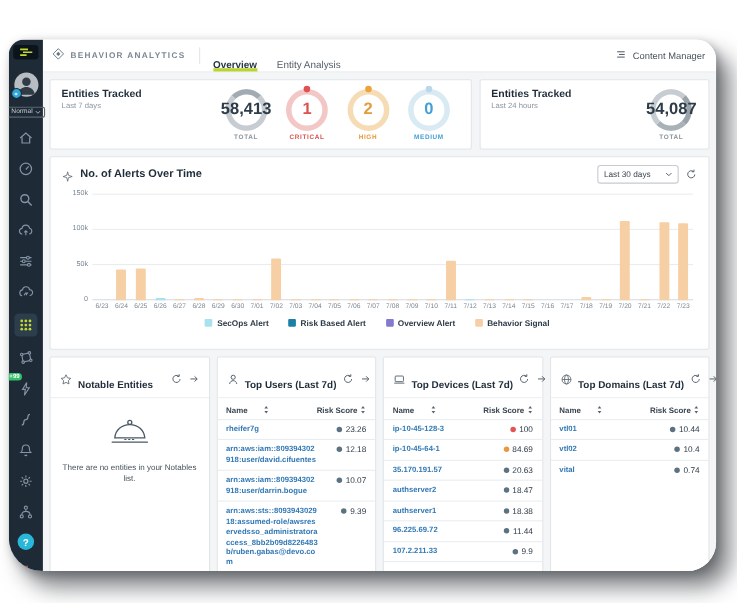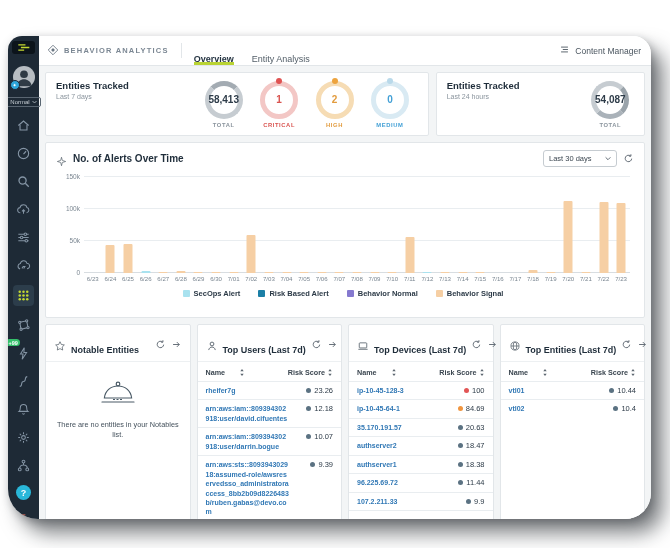--- a/index.html
+++ b/index.html
@@ -45,21 +45,21 @@
   .ent-card { display:flex; padding:7px 10px;gap:48px; }
   .ent-card.c7 { flex:1.93; }
   .ent-card.c24 { flex:1; }
   .ent-titleblock { width:92px; flex:0 0 auto; }
   .ent-title { font-size:9.5px; font-weight:bold; color:#1f2d3a; }
   .ent-sub { font-size:7px; color:#8a949d; margin-top:2px; }
   .rings { flex:1; display:flex; align-items:center; }
   .c7 .rings { justify-content:space-around; max-width:62%; }
   .c24 .rings { justify-content:center; }
   .metric { display:flex; flex-direction:column; align-items:center; }
-  .ring { width:38px; height:38px; border-radius:50%; border:5px solid #c6ccd1; display:flex; align-items:center; justify-content:center; position:relative; font-weight:bold; font-size:10px; color:#2e3c49; }
+  .ring { width:38px; height:38px; border-radius:50%; border:5px solid #c6ccd1; display:flex; align-items:center; justify-content:center; position:relative; font-weight:bold; font-size:15px; color:#2e3c49; }
   .metric-label { margin-top:3px; font-size:5.8px; letter-spacing:0.6px; font-weight:bold; color:#8a949d; }
   .m-total .ring { border-color:#c6ccd1; border-top-color:#a3abb2; }
   .m-total24 .ring { border-color:#c6ccd1; border-right-color:#9aa3aa; border-bottom-color:#aab2b9; }
   .m-critical .ring { border-color:#f3c7c5; color:#d9534f; }
   .m-critical .metric-label { color:#d9534f; }
   .m-high .ring { border-color:#f6dcb4; color:#e29b3d; }
   .m-high .metric-label { color:#e29b3d; }
   .m-medium .ring { border-color:#d9eaf3; color:#43a0d6; }
   .m-medium .metric-label { color:#43a0d6; }
   .ring .rdot { position:absolute; top:-8px; left:50%; transform:translateX(-50%); width:6px; height:6px; border-radius:50%; }
@@ -410,21 +410,21 @@
               <div class="legend-item">
                 <i style="background:#a9e2ef"></i>
                 <span>SecOps Alert</span>
               </div>
               <div class="legend-item">
                 <i style="background:#1b7fa6"></i>
                 <span>Risk Based Alert</span>
               </div>
               <div class="legend-item">
                 <i style="background:#8579cf"></i>
-                <span>Behavior Normal</span>
+                <span>Overview Alert</span>
               </div>
               <div class="legend-item">
                 <i style="background:#f6cfa4"></i>
                 <span>Behavior Signal</span>
               </div>
             </div>
         </div>
       </div>
 
       <div class="bottom-row">
@@ -593,21 +593,21 @@
 
         <div class="card panel">
           <div class="panel-head">
             <span class="picon">
               <svg viewBox="0 0 16 16" fill="none" stroke="currentColor" stroke-width="1">
                   <circle cx="8" cy="8" r="5.4"></circle>
                   <ellipse cx="8" cy="8" rx="2.4" ry="5.4"></ellipse>
                   <path d="M2.8 8h10.4"></path>
                 </svg>
             </span>
-            <span class="panel-title">Top Entities (Last 7d)</span>
+            <span class="panel-title">Top Domains (Last 7d)</span>
             <span class="icon-btn">
               <svg viewBox="0 0 16 16" fill="none" stroke="currentColor" stroke-width="1.3">
                   <path d="M12.6 8.2A4.7 4.7 0 1 1 11 4.4"></path>
                   <path d="M11.5 1.8v2.8H8.7"></path>
                 </svg>
             </span>
             <span class="icon-btn">
               <svg viewBox="0 0 16 16" fill="none" stroke="currentColor" stroke-width="1.3">
                   <path d="M3 8h9M8.5 4.5 12 8l-3.5 3.5"></path>
                 </svg>
@@ -631,19 +631,23 @@
                 </span>
               </div>
               <div class="trow">
                 <a class="tname">vtl01</a>
                 <span class="tscore"><i style="background:#5b7282"></i>10.44</span>
               </div>
               <div class="trow">
                 <a class="tname">vtl02</a>
                 <span class="tscore"><i style="background:#5b7282"></i>10.4</span>
               </div>
+              <div class="trow">
+                <a class="tname">vital</a>
+                <span class="tscore"><i style="background:#5b7282"></i>0.74</span>
+              </div>
             </div>
         </div>
 
       </div>
     </div>
   </div>
 </div>
 
 </body></html>

